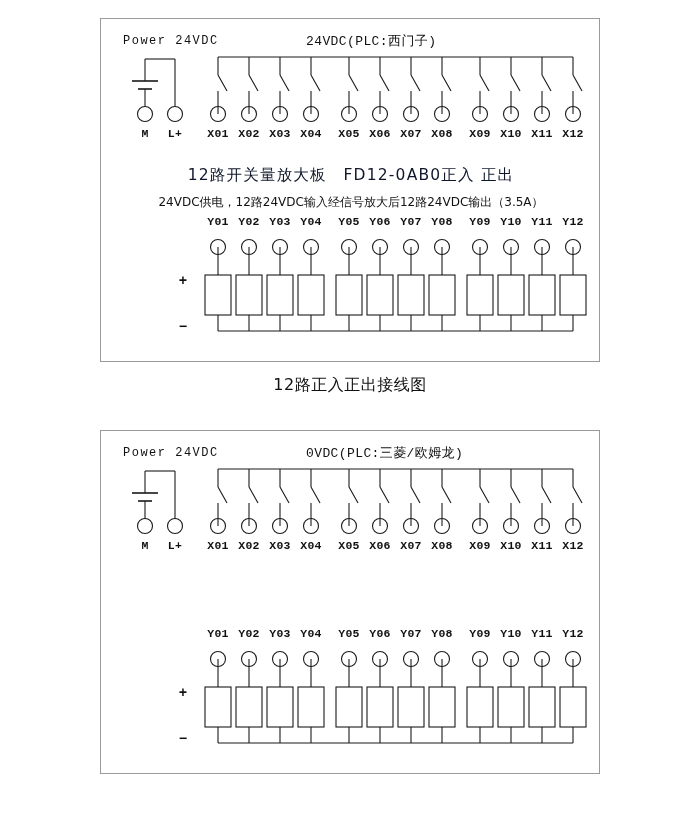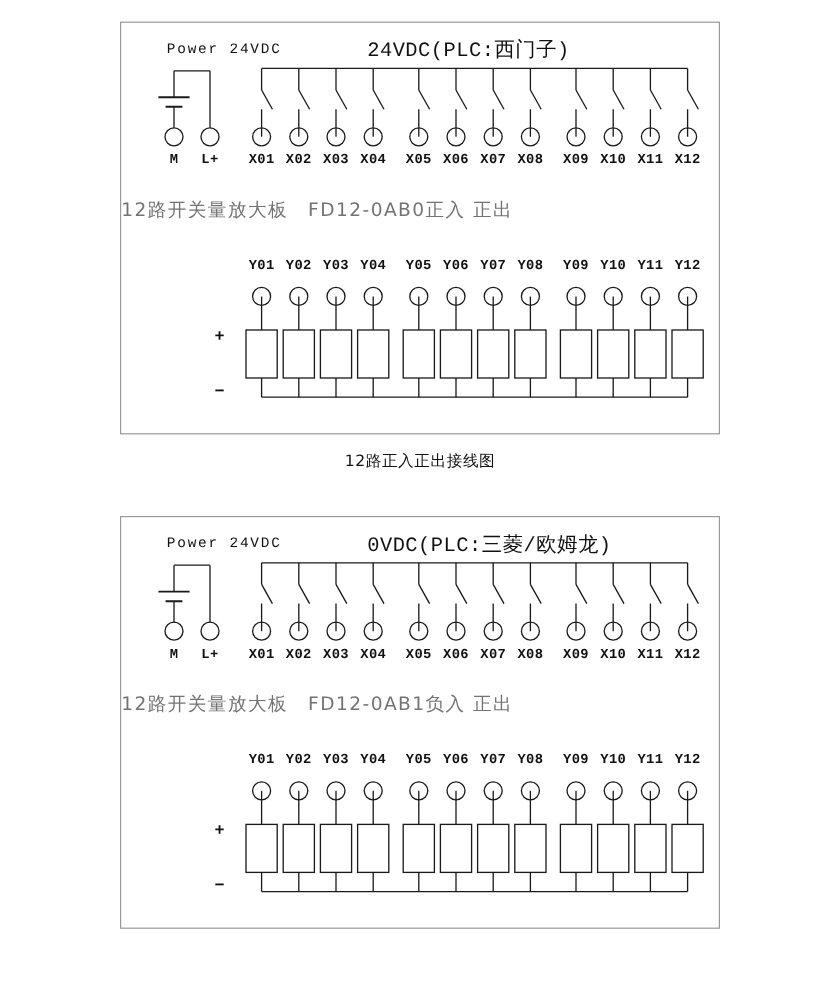--- a/index.html
+++ b/index.html
@@ -36,22 +36,22 @@
   .lbl{
     position:absolute;
     font-family:"Liberation Mono","DejaVu Sans Mono",monospace;
     font-size:11.5px;
     letter-spacing:0.6px;
     color:#111;
     white-space:nowrap;
     line-height:1;
   }
 
-  .power-title{left:22px;top:16px;font-size:12px;letter-spacing:1.5px;margin-left:16px;}
-  .bus-title{left:205px;top:16px;font-size:17px;letter-spacing:0.4px;}
+  .power-title{left:22px;top:16px;font-size:12px;letter-spacing:1.5px;}
+  .bus-title{left:205px;top:16px;font-size:13px;letter-spacing:0.4px;}
 
   .term-label{
     position:absolute;
     font-family:"Liberation Mono","DejaVu Sans Mono",monospace;
     font-size:11.5px;
     font-weight:bold;
     color:#111;
     transform:translateX(-50%);
     white-space:nowrap;
     letter-spacing:0.3px;
@@ -67,45 +67,46 @@
     color:#111;
     left:82px;
     transform:translateX(-50%);
   }
   .pm-plus{top:254px;}
   .pm-minus{top:300px;}
 
   .board-title{
     position:absolute;
     left:0;width:500px;
+    text-align:center;
     top:146px;
     font-family:"DejaVu Sans","Liberation Sans",sans-serif;
     font-size:15.5px;
-    color:#737373;
+    color:#0f172a;
     letter-spacing:1.2px;
     white-space:nowrap;
   }
   .board-sub{
     position:absolute;
     left:0;width:500px;
     text-align:center;
     top:175px;
     font-family:"DejaVu Sans","Liberation Sans",sans-serif;
     font-size:12px;
     color:#111;
     letter-spacing:0px;
     white-space:nowrap;
   }
 
   .caption{
     position:absolute;
     left:0;width:700px;
     text-align:center;
     font-family:"DejaVu Sans","Liberation Sans",sans-serif;
-    font-size:13px;
+    font-size:16px;
     color:#111;
     letter-spacing:0.5px;
   }
   #caption-1{top:375px;}
 </style>
 </head>
 <body>
 
 <div class="page">
 
@@ -263,20 +264,21 @@
           <div class="term-label ylabel" style="left: 379px;">Y09</div>
           <div class="term-label ylabel" style="left: 410px;">Y10</div>
           <div class="term-label ylabel" style="left: 441px;">Y11</div>
           <div class="term-label ylabel" style="left: 472px;">Y12</div>
         </div>
 
       <div class="plusminus pm-plus">+</div>
       <div class="plusminus pm-minus">−</div>
 
       <div class="board-title">12路开关量放大板　FD12-0AB0正入 正出</div>
+      <div class="board-sub">24VDC供电，12路24VDC输入经信号放大后12路24VDC输出（3.5A）</div>
     </div>
 
     <div class="caption" id="caption-1">12路正入正出接线图</div>
   </div>
 
   <div class="diagram-block" id="block-2">
 
     <div class="frame" id="frame-2">
 
       <svg class="svg-layer" id="svg-2" viewBox="0 0 500 344">
@@ -428,18 +430,17 @@
           <div class="term-label ylabel" style="left: 341px;">Y08</div>
           <div class="term-label ylabel" style="left: 379px;">Y09</div>
           <div class="term-label ylabel" style="left: 410px;">Y10</div>
           <div class="term-label ylabel" style="left: 441px;">Y11</div>
           <div class="term-label ylabel" style="left: 472px;">Y12</div>
         </div>
 
       <div class="plusminus pm-plus">+</div>
       <div class="plusminus pm-minus">−</div>
 
-      <div class="board-title">12路开关量放大板　FD12-0AB1负入 正出</div>
     </div>
 
   </div>
 
 </div>
 
 </body></html>

